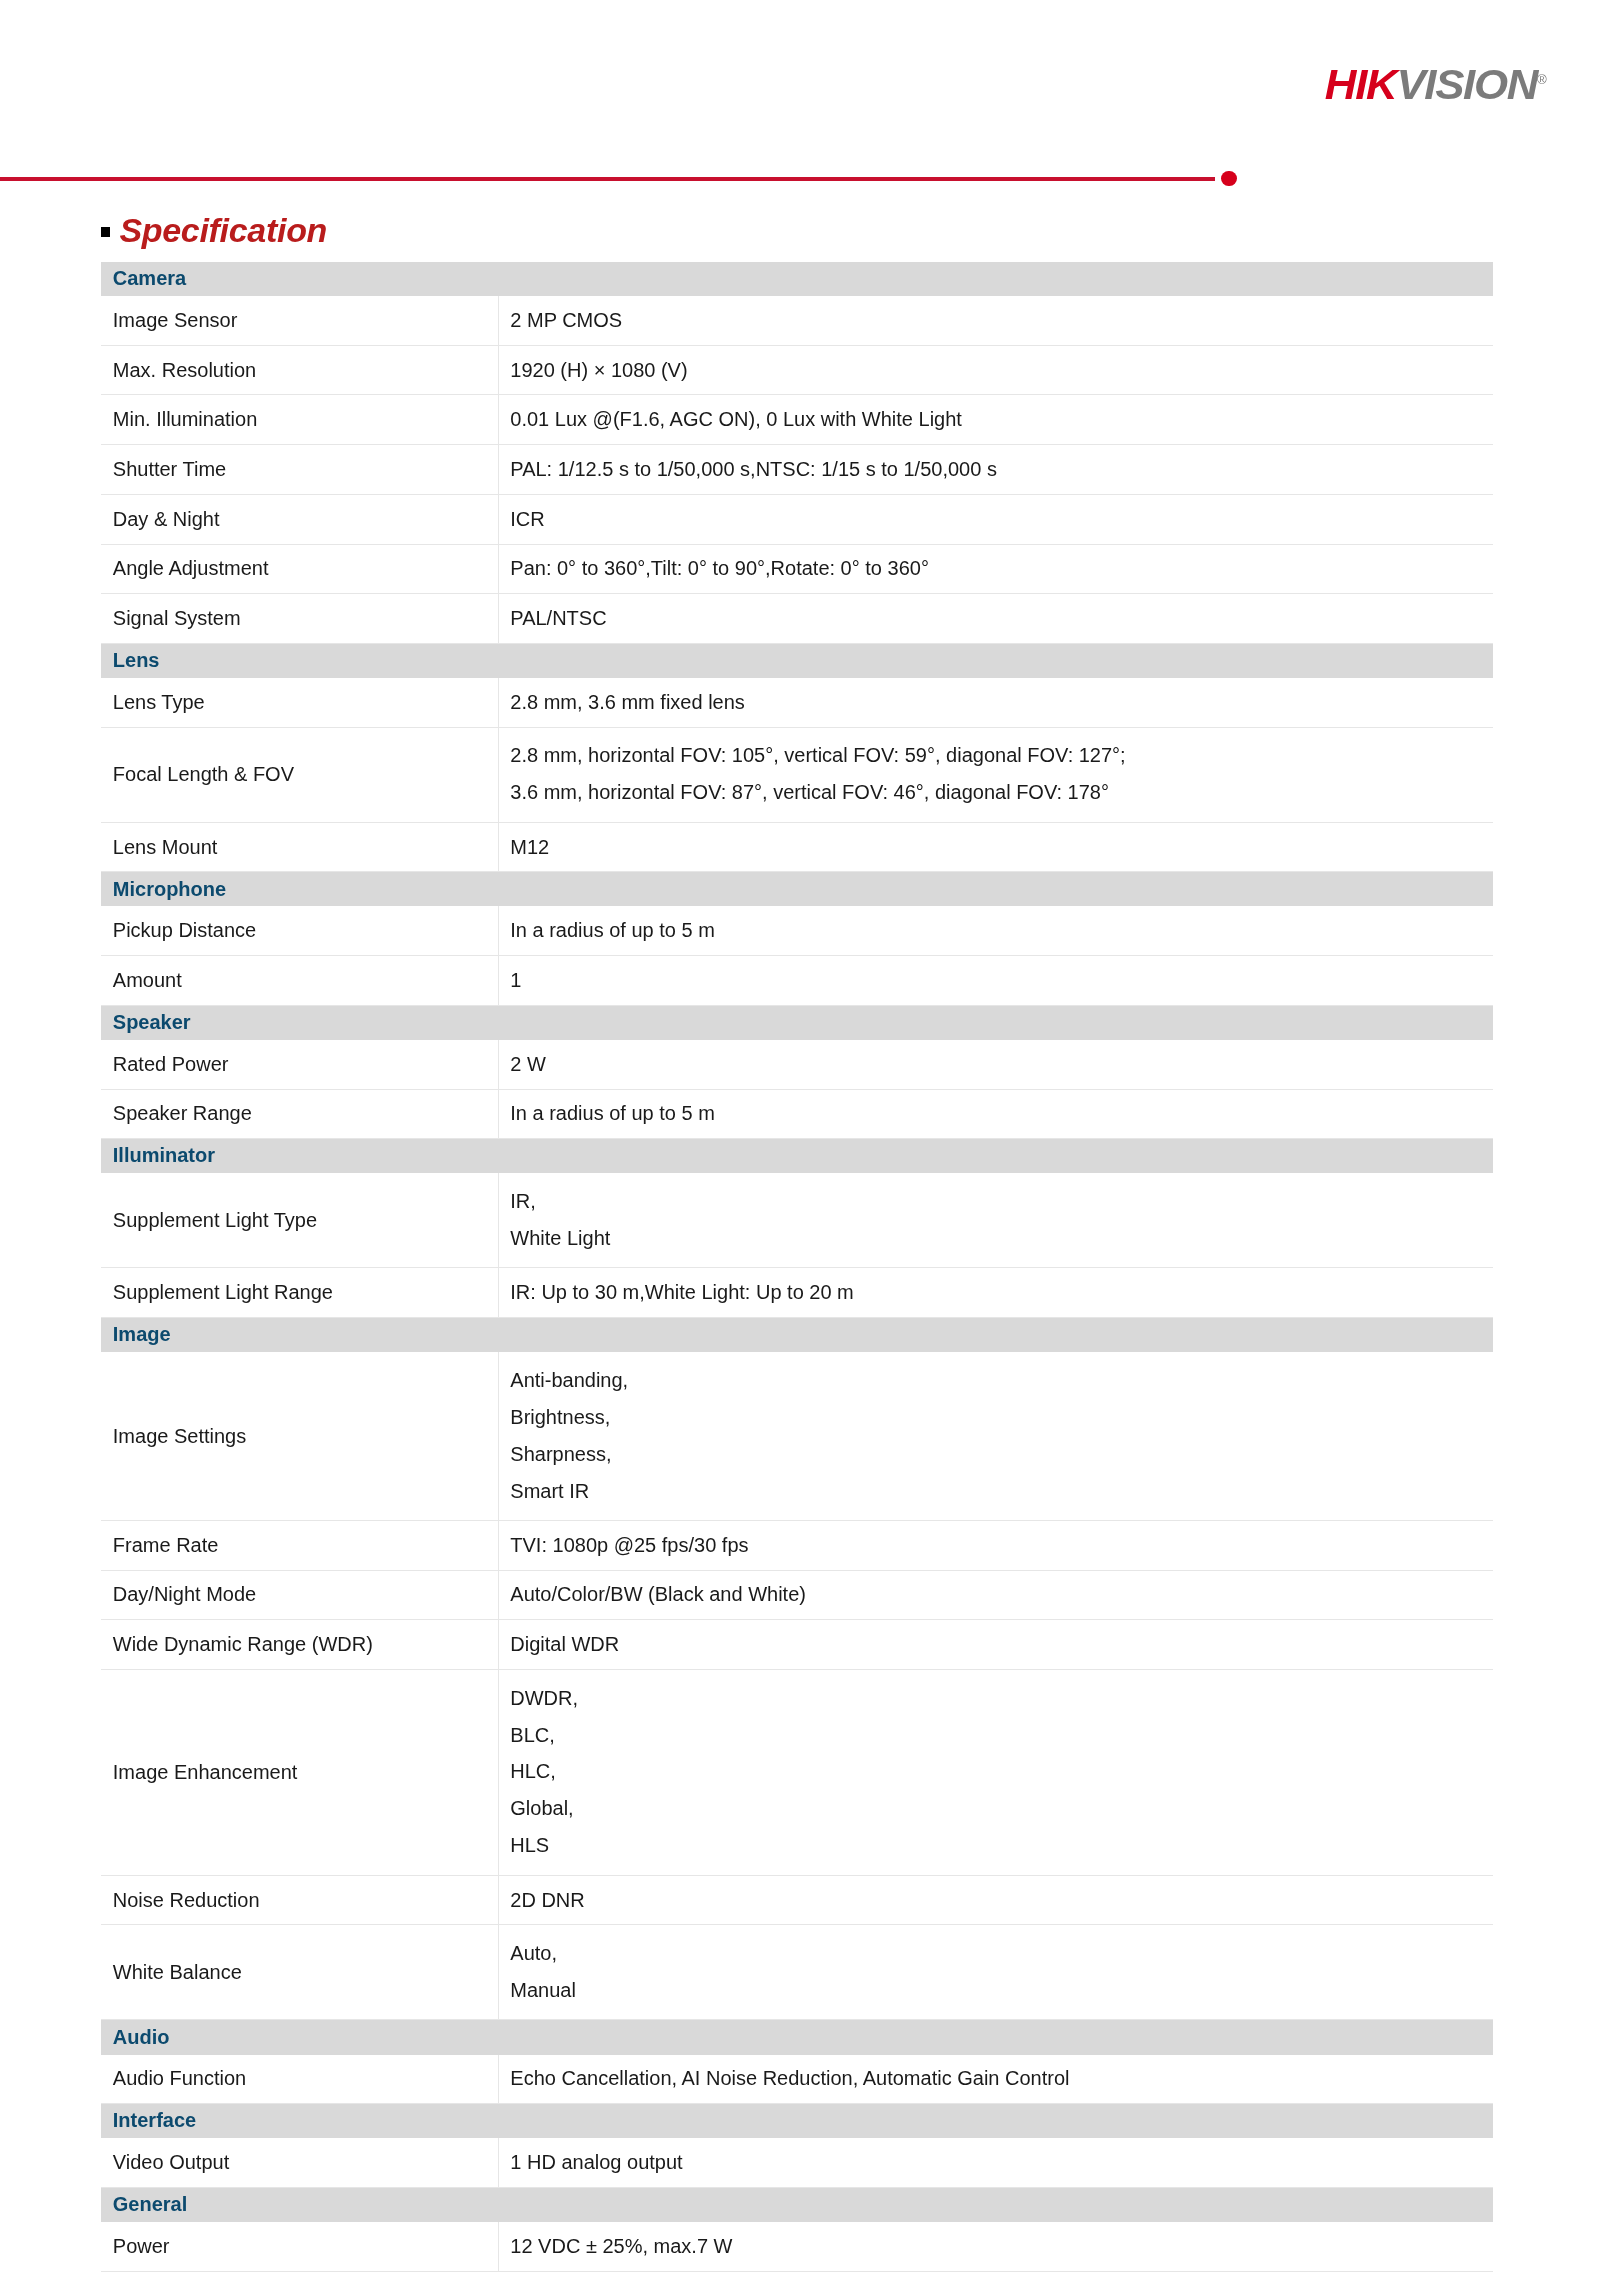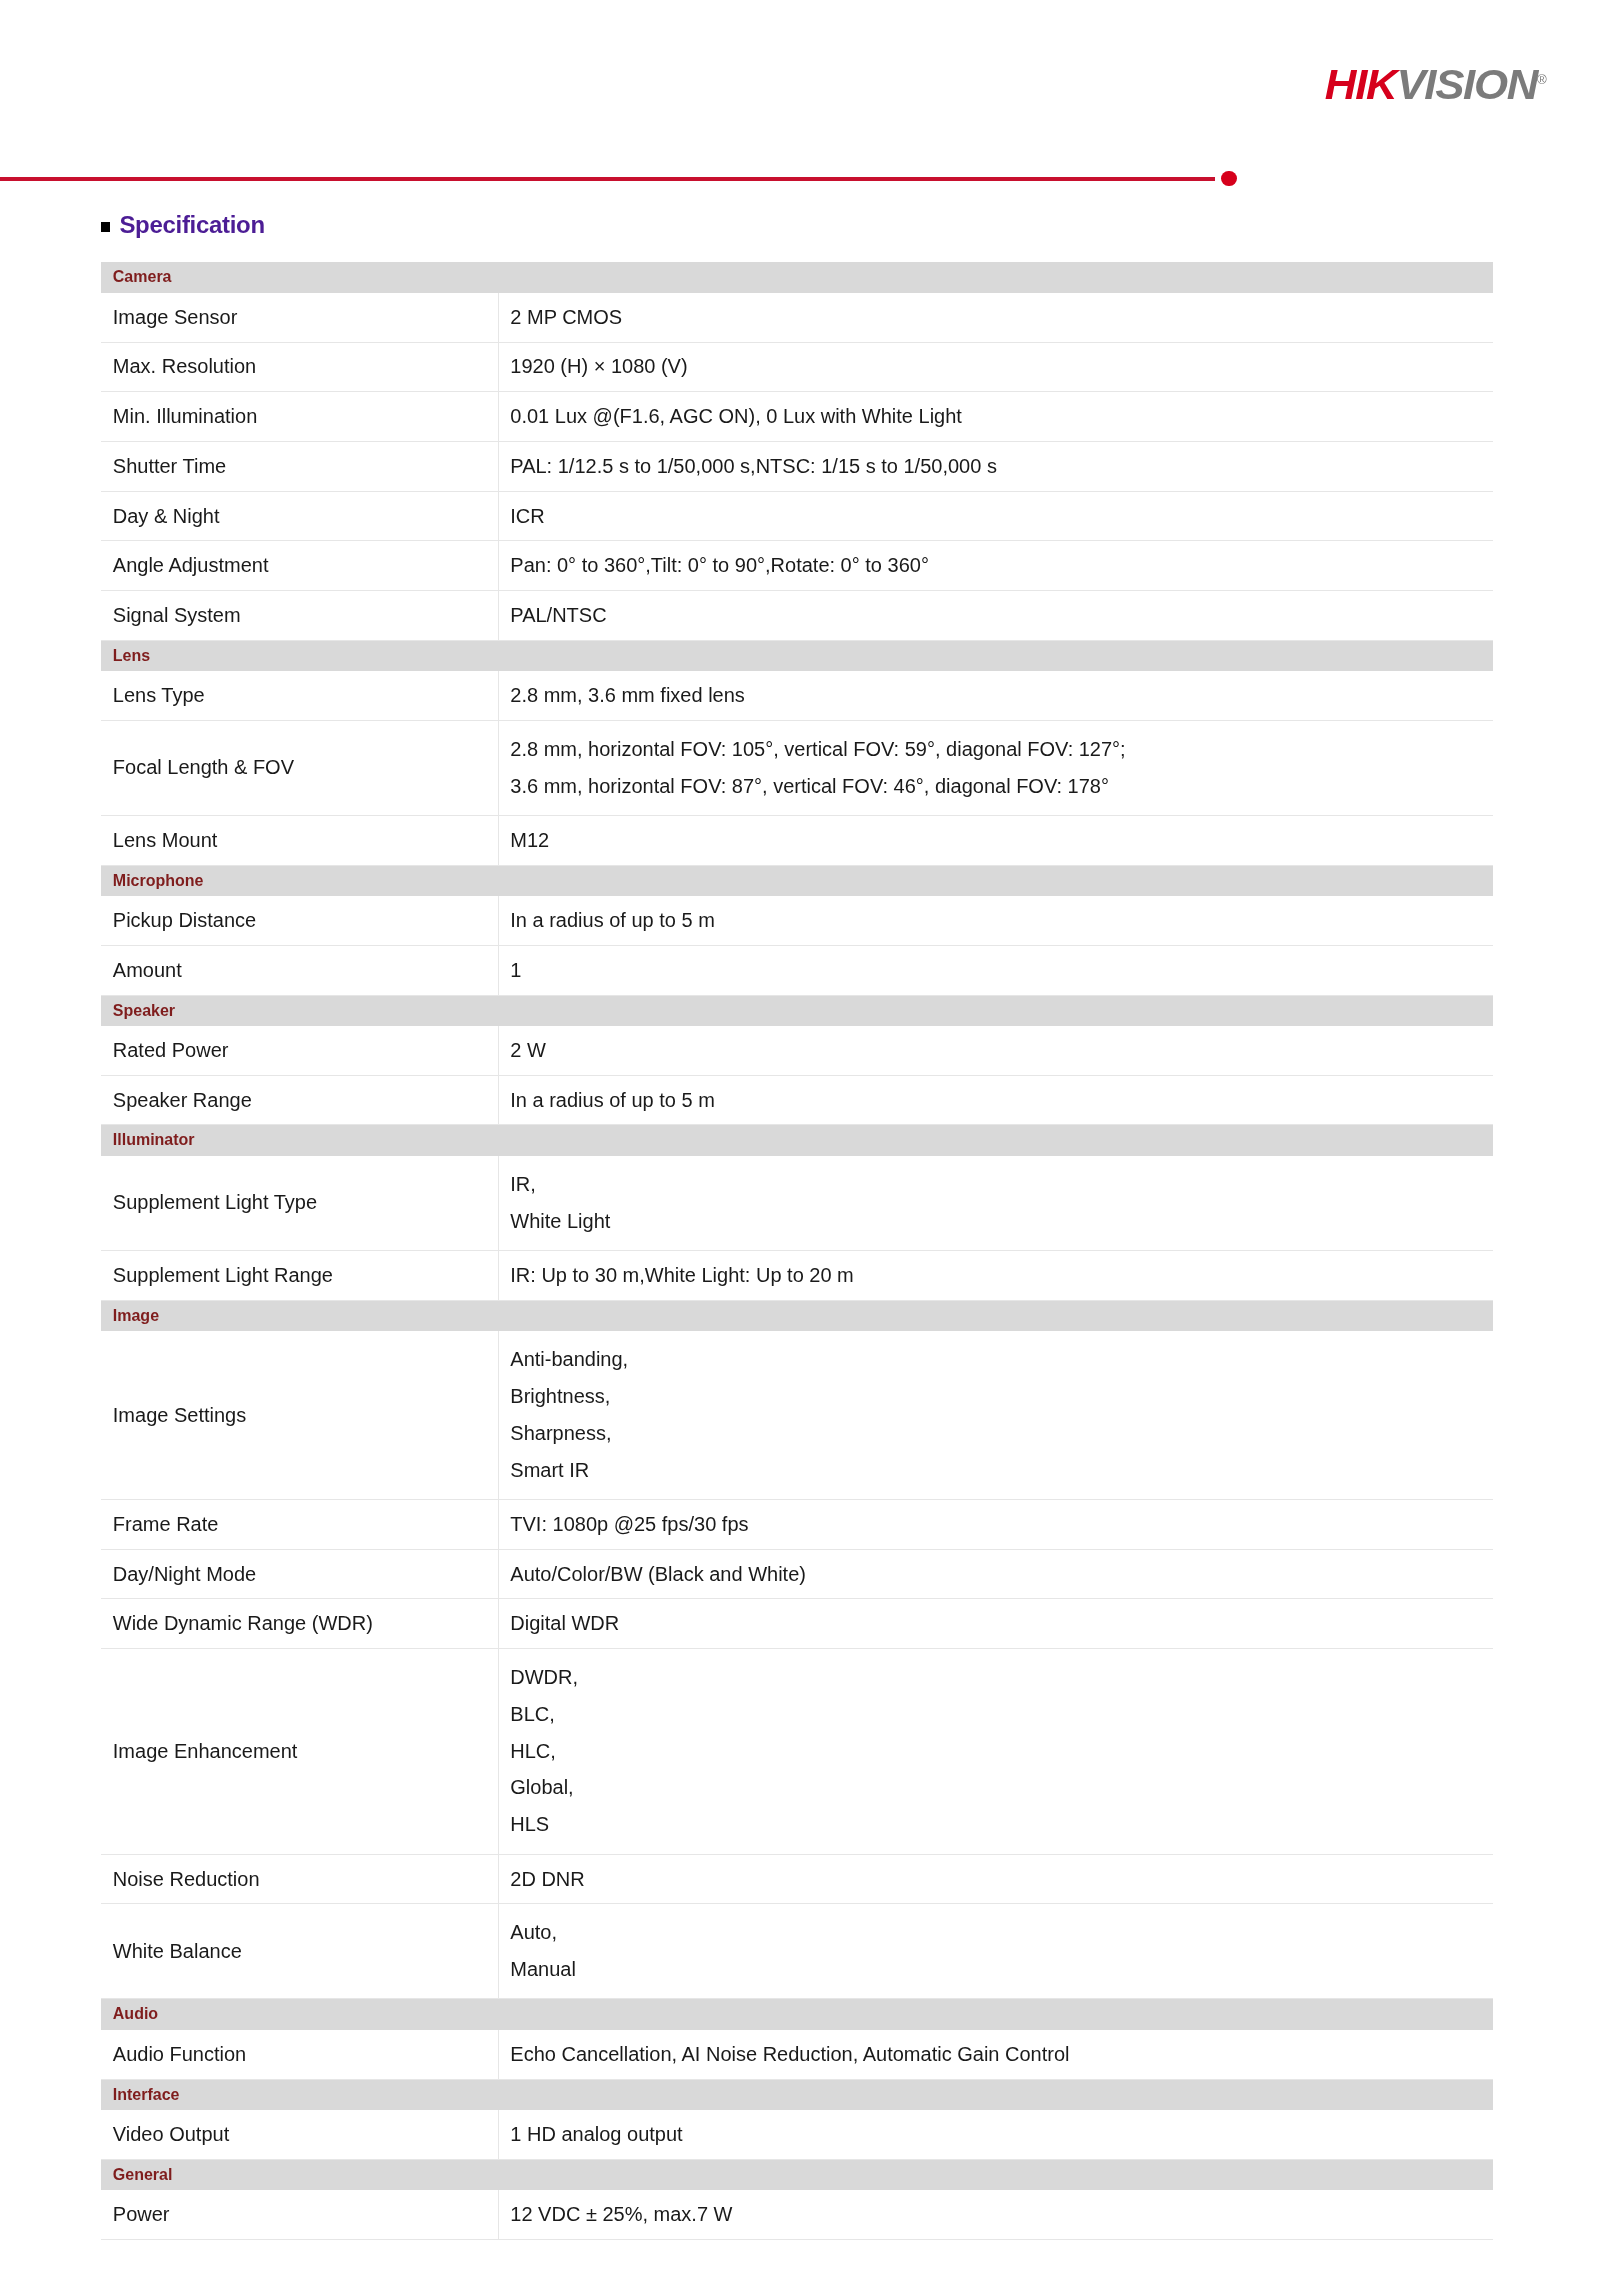--- a/index.html
+++ b/index.html
@@ -87,44 +87,45 @@
     gap: 9.2px;
   }
   .section-title .bullet {
     width: 9.2px;
     height: 9.2px;
     background: #000000;
     display: inline-block;
     margin-top: 3.9px;
   }
   .section-title .title-text {
-    font-size: 24px;
+    font-size: 34px;
     font-weight: bold;
-    color: #4c1d95;
+    color: #b91c1c;
     line-height: 1;
     letter-spacing: -0.3px;
+    font-style: italic;
   }
 
   
   .spec-table {
     position: absolute;
     top: 262px;
     left: 101px;
     width: 1392px;
     border-collapse: collapse;
     table-layout: fixed;
   }
   .spec-table col.c-label { width: 397px; }
   .spec-table col.c-value { width: 995px; }
 
   .spec-table tr.section-row td {
     background: #d9d9d9;
     font-weight: bold;
-    font-size: 16px;
-    color: #7f1d1d;
+    font-size: 20px;
+    color: #0c4a6e;
     padding: 5.2px 11.8px 5.9px 11.8px;
     height: 31px;
     border: none;
     vertical-align: middle;
   }
 
   .spec-table tr.data-row td {
     background: #ffffff;
     font-size: 20px;
     color: #1a1a1a;

